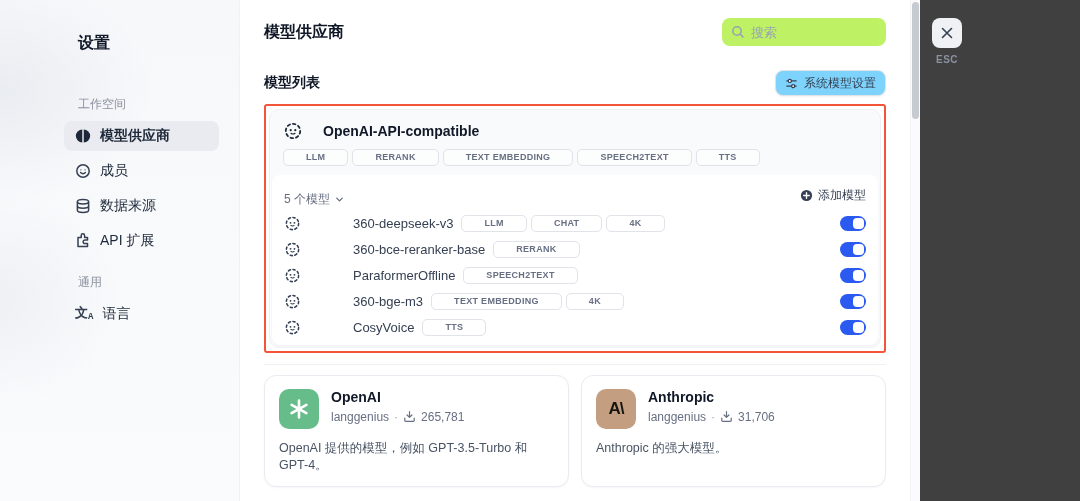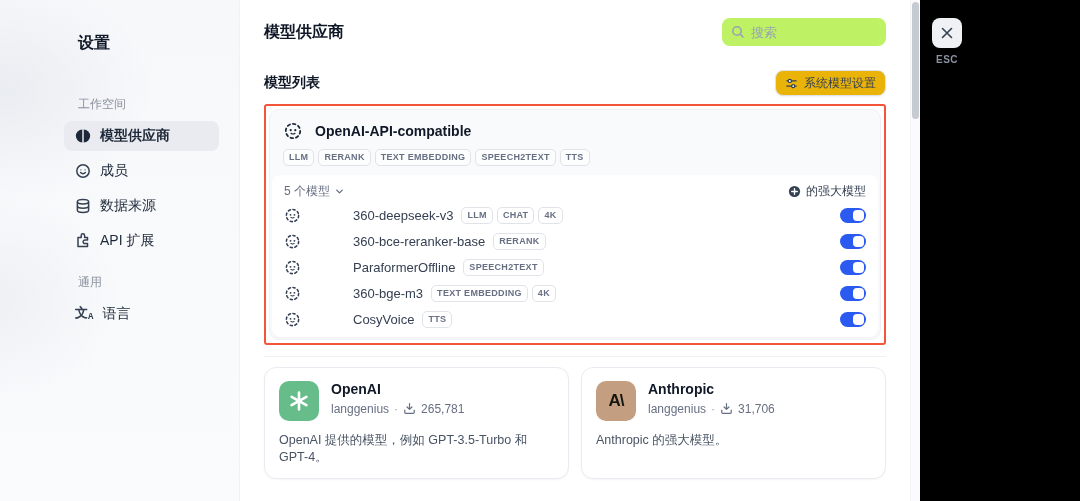--- a/index.html
+++ b/index.html
@@ -45,39 +45,39 @@
   .search-box input {
     border:none; background:transparent; outline:none; font-size:13px; width:100%;
     color:#354052; font-family:inherit;
   }
   .search-box input::placeholder { color:#98a2b3; }
 
   .list-header { display:flex; justify-content:space-between; align-items:center; margin-top:24px; }
   .list-title { font-size:14px; font-weight:bold; color:#101828; }
   .sys-btn {
     display:flex; align-items:center; gap:6px; height:26px; padding:0 9px;
-    background:#eab308; border:1px solid #e0e3e8; border-radius:8px;
+    background:#7dd3fc; border:1px solid #e0e3e8; border-radius:8px;
     font-size:12px; font-weight:500; color:#354052; cursor:pointer;
     box-shadow:0 1px 2px rgba(16,24,40,.05);
   }
 
   .red-box { border:2px solid #f2553a; border-radius:3px; padding:3px; margin-top:8px; }
   .provider-card { background:#f9fafb; border:1px solid #eef0f3; border-radius:10px; padding:2px; }
   .provider-top { padding:9px 11px 9px; }
-  .provider-name-row { display:flex; gap:12px; align-items:center; }
+  .provider-name-row { display:flex; gap:20px; align-items:center; }
   .provider-name { font-size:14px; font-weight:bold; color:#101828; }
   .tag-row { display:flex; gap:4px; margin-top:8px; flex-wrap:wrap; }
   .tag {
     font-size:9px; font-weight:600; letter-spacing:.3px; color:#676f83;
-    border:1px solid #e0e3e8; border-radius:5px; padding:2px 5px; line-height:1.2;
+    border:1px solid #e0e3e8; border-radius:5px; padding:2px 22px; line-height:1.2;
     background:rgba(255,255,255,.55); text-transform:uppercase; white-space:nowrap;
   }
   .models-panel { background:#fff; border-radius:8px; padding:2px 0 4px; box-shadow:0 1px 2px rgba(16,24,40,.04); }
   .models-header { display:flex; justify-content:space-between; align-items:center; padding:6px 12px 3px; }
-  .models-count { font-size:12px; color:#676f83; display:flex; gap:4px; align-items:center; cursor:pointer; }
+  .models-count { font-size:12px; color:#676f83; display:flex; gap:4px; align-items:center; cursor:pointer;margin-top:8px; }
   .add-model { font-size:12px; font-weight:500; color:#354052; display:flex; gap:5px; align-items:center; cursor:pointer; }
   .model-row { height:26px; display:flex; align-items:center; gap:8px; padding:0 12px; }
   .model-row .badges { display:flex; gap:4px; }
   .model-name { font-size:13px; color:#354052;margin-left:44px; }
   .row-toggle { margin-left:auto; width:26px; height:15px; border-radius:8px; position:relative; cursor:pointer; }
   .row-toggle::after {
     content:""; position:absolute; right:2px; top:2px; width:11px; height:11px;
     background:#fff; border-radius:4px;
   }
 
@@ -101,21 +101,21 @@
   .anthropic-glyph { font-size:17px; font-weight:800; color:#17150f; letter-spacing:-1px; font-family:"Liberation Sans","DejaVu Sans",sans-serif; }
   .plugin-name { font-size:14px; font-weight:bold; color:#101828; }
   .plugin-meta { font-size:12px; color:#676f83; display:flex; align-items:center; gap:5px; margin-top:5px; }
   .meta-dot { color:#98a2b3; }
   .plugin-desc { font-size:12.5px; color:#495464; margin-top:11px; line-height:1.35; }
   .plugin-tags { display:flex; gap:4px; margin-top:12px; }
 
   
   .scrollbar-rail { width:10px; flex:0 0 10px; background:#fbfbfd; border-left:1px solid #f2f3f5; position:relative; }
   .scroll-thumb { position:absolute; top:2px; left:1px; width:7px; height:117px; background:#c6cad1; border-radius:4px; cursor:pointer; }
-  .right-rail { width:160px; flex:0 0 160px; background:#000000; padding:18px 0 0 12px; }
+  .right-rail { width:160px; flex:0 0 160px; background:#404040; padding:18px 0 0 12px; }
   .close-btn {
     width:30px; height:30px; border-radius:8px; background:#f0f1f4;
     display:flex; align-items:center; justify-content:center; cursor:pointer;
   }
   .esc-label { font-size:10px; font-weight:600; color:#8a919f; width:30px; text-align:center; margin-top:6px; letter-spacing:.5px; }
 </style>
 </head>
 <body>
 
 <div class="sidebar">
@@ -235,21 +235,21 @@
                 </svg>
             </span>
           </span>
           <span class="add-model">
             <span>
               <svg viewBox="0 0 14 14" width="13" height="13">
                 <circle cx="7" cy="7" r="6" fill="#354052"></circle>
                 <path d="M7 4v6M4 7h6" stroke="#fff" stroke-width="1.5" stroke-linecap="round"></path>
               </svg>
             </span>
-            <span>的强大模型</span>
+            <span>添加模型</span>
           </span>
         </div>
 
         <div class="model-row">
           <span>
             <svg viewBox="0 0 20 20" width="17" height="17">
                 <circle cx="10" cy="10" r="7.2" fill="none" stroke="#354052" stroke-width="1.8" stroke-dasharray="2.6 3" stroke-linecap="round"></circle>
                 <circle cx="7.7" cy="9.2" r="1.1" fill="#354052"></circle>
                 <circle cx="12.3" cy="9.2" r="1.1" fill="#354052"></circle>
                 <path d="M8 12.3c.6.5 1.3.7 2 .7s1.4-.2 2-.7" stroke="#354052" stroke-width="1.2" fill="none" stroke-linecap="round"></path>

